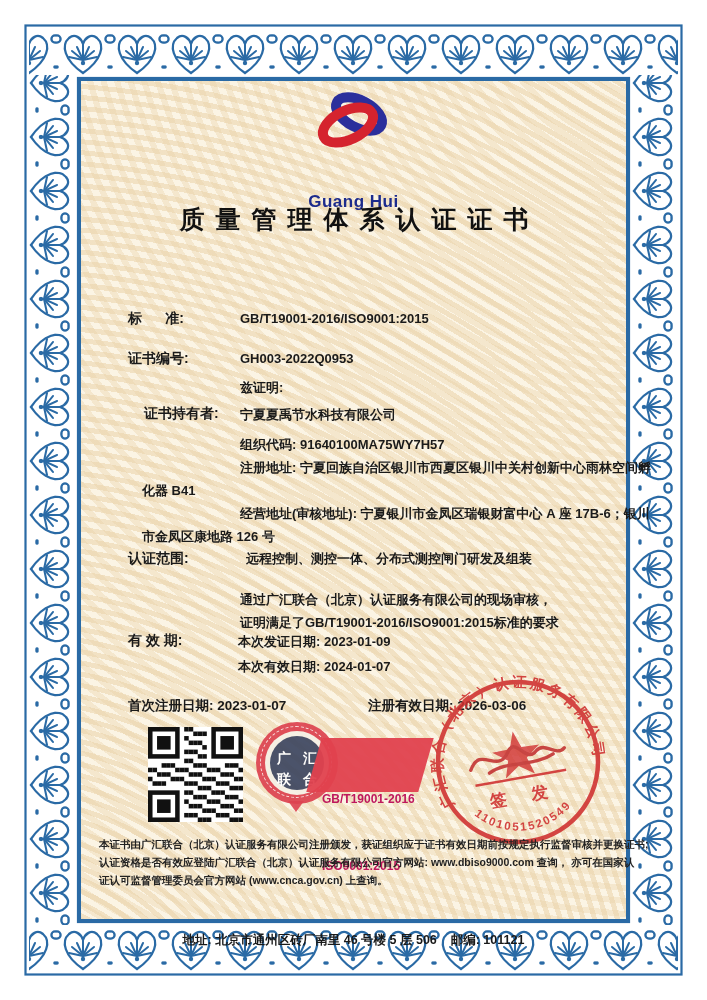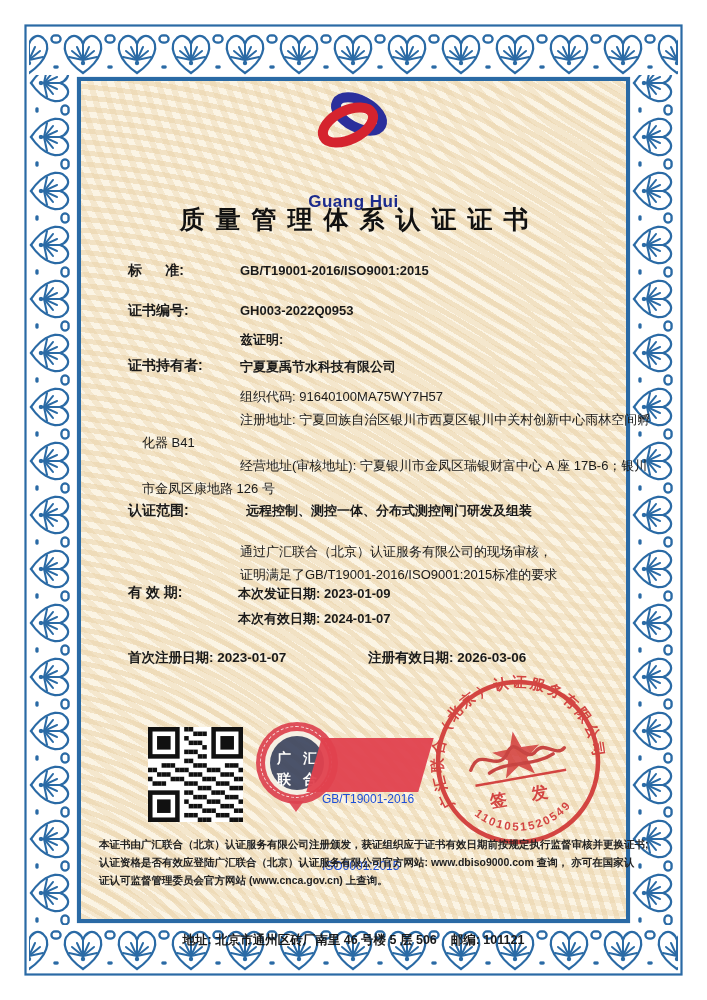--- a/index.html
+++ b/index.html
@@ -5,44 +5,44 @@
   html,body{margin:0;padding:0;background:#fff;}
   body{font-family:"Liberation Sans","DejaVu Sans",sans-serif;color:#1a1a1a;}
   .cert{position:relative;width:707px;height:1000px;background:#fff;overflow:hidden;}
   .frame-svg{position:absolute;left:0;top:0;}
   .paper{position:absolute;left:81px;top:81px;width:545px;height:838px;
     background-color:#fbf4e4;
     background-image:
       repeating-radial-gradient(circle at -15% 120%, rgba(234,210,168,.55) 0 5px, rgba(255,255,255,0) 5px 11px),
       repeating-radial-gradient(circle at 115% -20%, rgba(234,210,168,.38) 0 6px, rgba(255,255,255,0) 6px 13px);
   }
-  .abs{position:absolute;}
+  .abs{position:absolute;margin-top:48px;}
   .logo-svg{position:absolute;left:305px;top:90px;}
   .logo-text{position:absolute;left:0;right:0;top:148px;text-align:center;
     color:#1c2b8c;font-weight:bold;font-size:17px;letter-spacing:.5px;margin-top:44px;}
   .title{position:absolute;left:0;right:0;top:203px;text-align:center;
     font-size:25px;font-weight:800;letter-spacing:11px;padding-left:12px;color:#111;}
   .lbl{font-size:14px;font-weight:bold;white-space:pre;}
   .val{font-size:13px;font-weight:bold;white-space:pre;}
-  .para{font-size:13px;font-weight:normal;white-space:pre;}
+  .para{font-size:13px;font-weight:bold;white-space:pre;}
   .qr-svg{position:absolute;left:148px;top:727px;background:#fff;}
   .seal{position:absolute;left:256px;top:722px;width:82px;height:82px;border-radius:50%;
     background:#dd4350;opacity:.92;}
   .seal-dash{position:absolute;left:4px;top:4px;width:72px;height:72px;border-radius:50%;
     border:1.5px dashed rgba(255,255,255,.85);box-sizing:border-box;}
   .seal-white{position:absolute;left:9px;top:9px;width:64px;height:64px;border-radius:50%;background:#f6f1e6;}
   .seal-blue{position:absolute;left:14px;top:14px;width:54px;height:54px;border-radius:50%;
     background:#3d4660;color:#fff;font-weight:bold;font-size:14px;line-height:1.5;
     display:flex;flex-direction:column;align-items:center;justify-content:flex-end;letter-spacing:4px;}
   .seal-blue div{padding-left:4px;}
   .seal-tail{position:absolute;left:288px;top:801px;width:0;height:0;
     border-left:8px solid transparent;border-right:8px solid transparent;border-top:11px solid #dd4350;opacity:.9;}
   .ribbon{position:absolute;left:314px;top:738px;width:112px;height:54px;background:#e0414e;
     transform:skewX(-16deg);opacity:.95;}
-  .ribbon-text{position:absolute;left:322px;top:744px;color:#1d4ed8;font-weight:normal;font-size:12px;
+  .ribbon-text{position:absolute;left:322px;top:744px;color:#be185d;font-weight:bold;font-size:12px;
     line-height:1.85;white-space:pre;}
   .stamp-svg{position:absolute;left:428px;top:672px;opacity:.88;}
   .footer{position:absolute;left:99px;width:510px;font-size:10.5px;font-weight:600;
     white-space:pre;color:#222;}
   .addr{position:absolute;left:0;right:0;top:896px;text-align:center;font-size:12.5px;font-weight:bold;margin-top:36px;}
   .addr span{white-space:pre;}
 </style>
 </head>
 <body>
 
@@ -100,21 +100,21 @@
   <div class="title">质量管理体系认证证书</div>
 
   <div class="abs lbl" style="left:128px;top:262px">标      准:</div>
   <div class="abs val" style="left:240px;top:263px">GB/T19001-2016/ISO9001:2015</div>
 
   <div class="abs lbl" style="left:128px;top:302px">证书编号:</div>
   <div class="abs val" style="left:240px;top:303px">GH003-2022Q0953</div>
 
   <div class="abs val" style="left:240px;top:331px">兹证明:</div>
 
-  <div class="abs lbl" style="left:128px;top:357px">证书持有者:</div>
+  <div class="abs lbl" style="left:144px;top:357px">证书持有者:</div>
   <div class="abs val" style="left:240px;top:358px">宁夏夏禹节水科技有限公司</div>
 
   <div class="abs para" style="left:240px;top:388px">组织代码: 91640100MA75WY7H57</div>
   <div class="abs para" style="left:240px;top:411px">注册地址: 宁夏回族自治区银川市西夏区银川中关村创新中心雨林空间孵</div>
   <div class="abs para" style="left:142px;top:434px">化器 B41</div>
   <div class="abs para" style="left:240px;top:457px">经营地址(审核地址): 宁夏银川市金凤区瑞银财富中心 A 座 17B-6；银川</div>
   <div class="abs para" style="left:142px;top:480px">市金凤区康地路 126 号</div>
 
   <div class="abs lbl" style="left:128px;top:502px">认证范围:</div>
   <div class="abs para" style="left:240px;top:543px">通过广汇联合（北京）认证服务有限公司的现场审核，</div>

